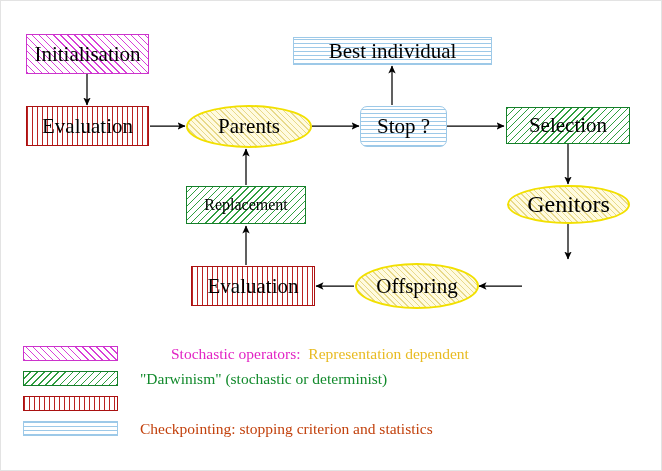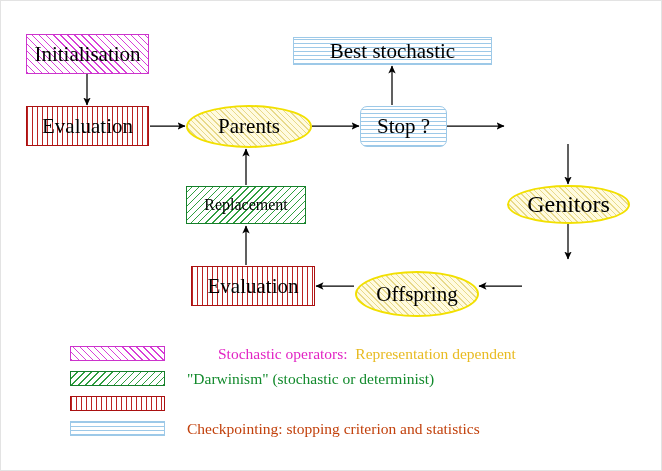--- a/index.html
+++ b/index.html
@@ -85,21 +85,20 @@
     justify-content: center;
     color: #f0a49b;
   }
 
   
   .legend { position: absolute; left: 22px; top: 340px; }
   .legend-row {
     display: flex;
     align-items: center;
     height: 25px;
-    margin-left: 47px;
   }
   .swatch {
     width: 95px;
     height: 15px;
     box-sizing: border-box;
     margin-right: 22px;
     flex: none;
   }
   .legend-text {
     font-size: 15.5px;
@@ -154,34 +153,37 @@
 
   <div class="node fill-red" style="left:25px;top:105px;width:123px;height:40px;font-size:21px;">
     <span>Evaluation</span>
   </div>
 
   <div class="node fill-yellow-ellipse" style="left:185px;top:104px;width:126px;height:43px;font-size:21px;">
     <span>Parents</span>
   </div>
 
   <div class="node fill-blue" style="left:292px;top:36px;width:199px;height:28px;font-size:21px;">
-    <span>Best stochastic</span>
+    <span>Best individual</span>
   </div>
 
   <div class="node fill-blue rounded" style="left:359px;top:105px;width:87px;height:41px;font-size:21px;">
     <span>Stop ?</span>
   </div>
 
+  <div class="node fill-green" style="left:505px;top:106px;width:124px;height:37px;font-size:21px;">
+    <span>Selection</span>
+  </div>
 
   <div class="node fill-yellow-ellipse" style="left:506px;top:184px;width:123px;height:39px;font-size:24px;">
     <span>Genitors</span>
   </div>
 
 
-  <div class="node fill-yellow-ellipse" style="left:354px;top:270px;width:124px;height:46px;font-size:21px;">
+  <div class="node fill-yellow-ellipse" style="left:354px;top:262px;width:124px;height:46px;font-size:21px;">
     <span>Offspring</span>
   </div>
 
   <div class="node fill-red" style="left:190px;top:265px;width:124px;height:40px;font-size:21px;">
     <span>Evaluation</span>
   </div>
 
   <div class="node fill-green" style="left:185px;top:185px;width:120px;height:38px;font-size:16px;">
     <span>Replacement</span>
   </div>

